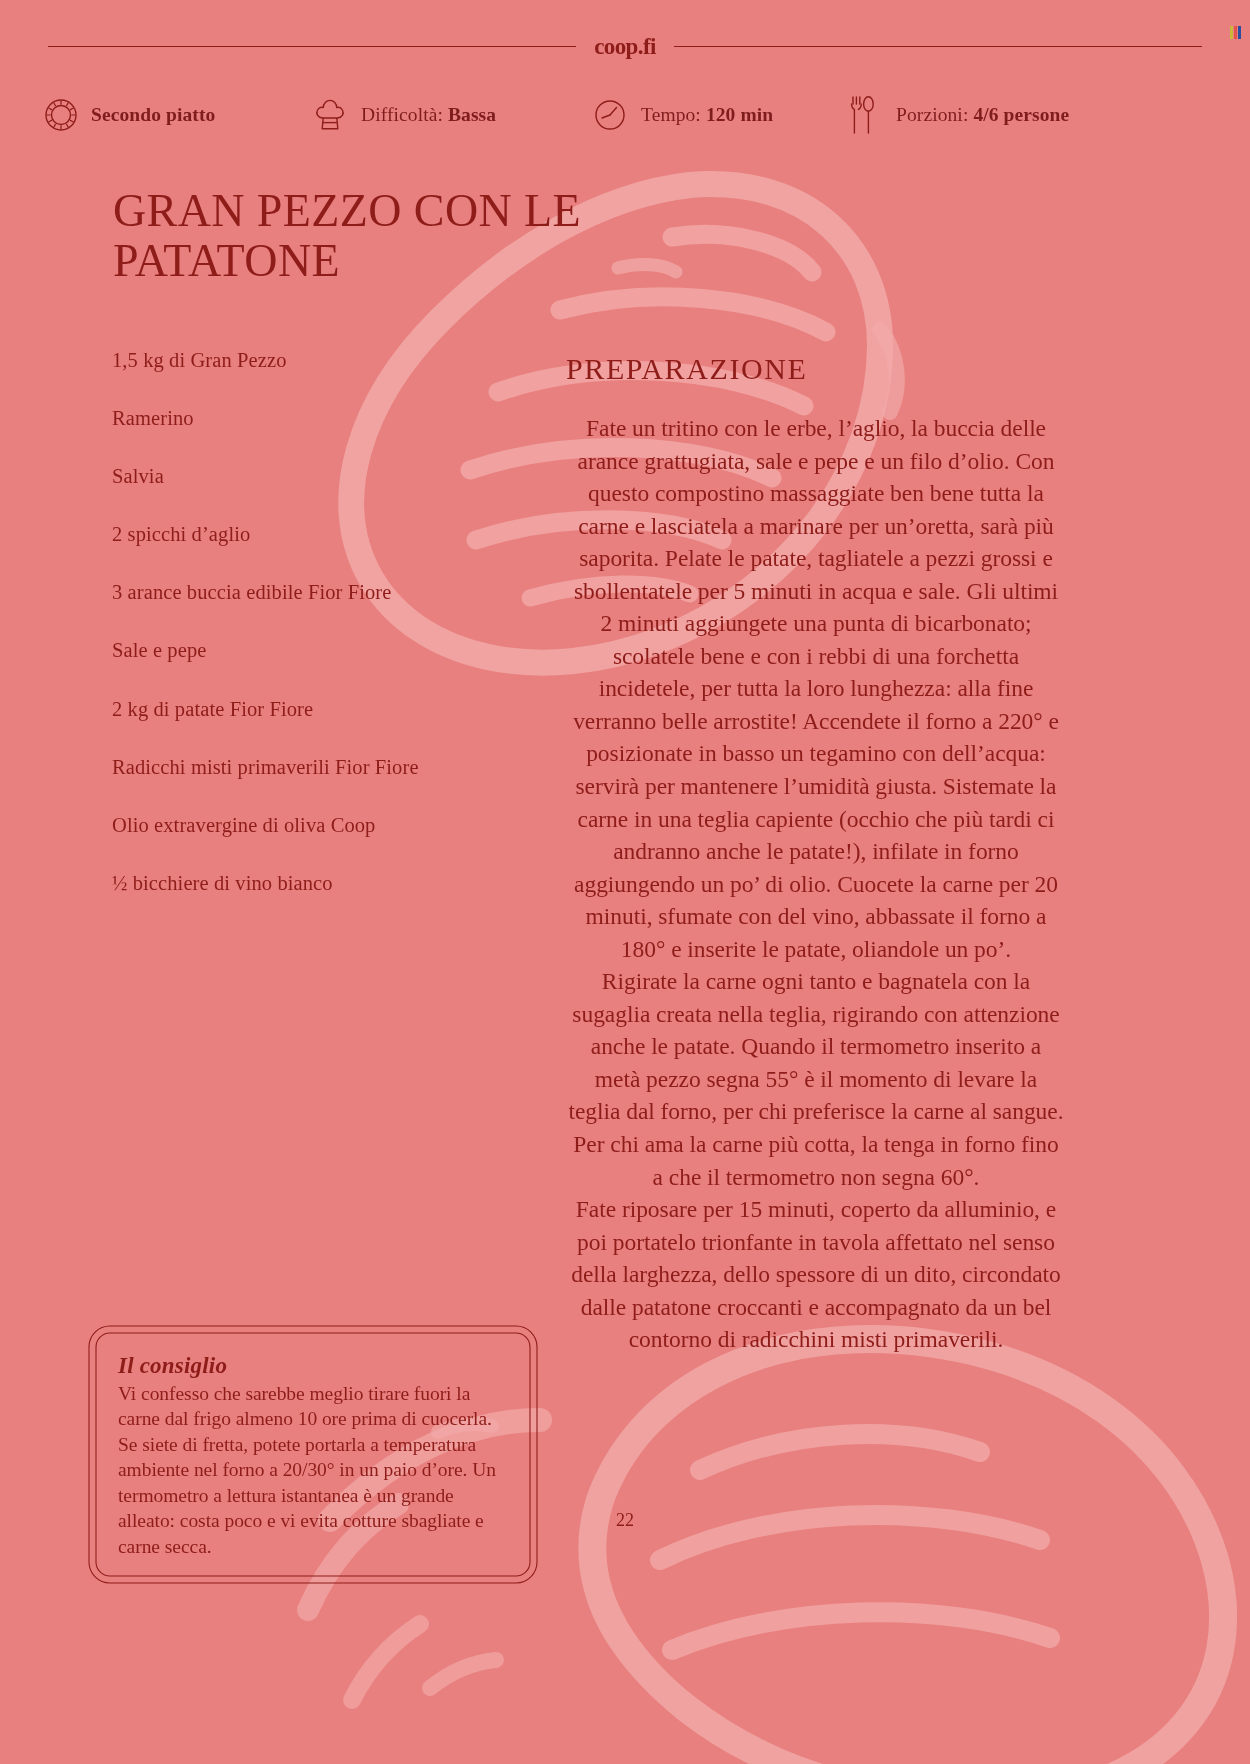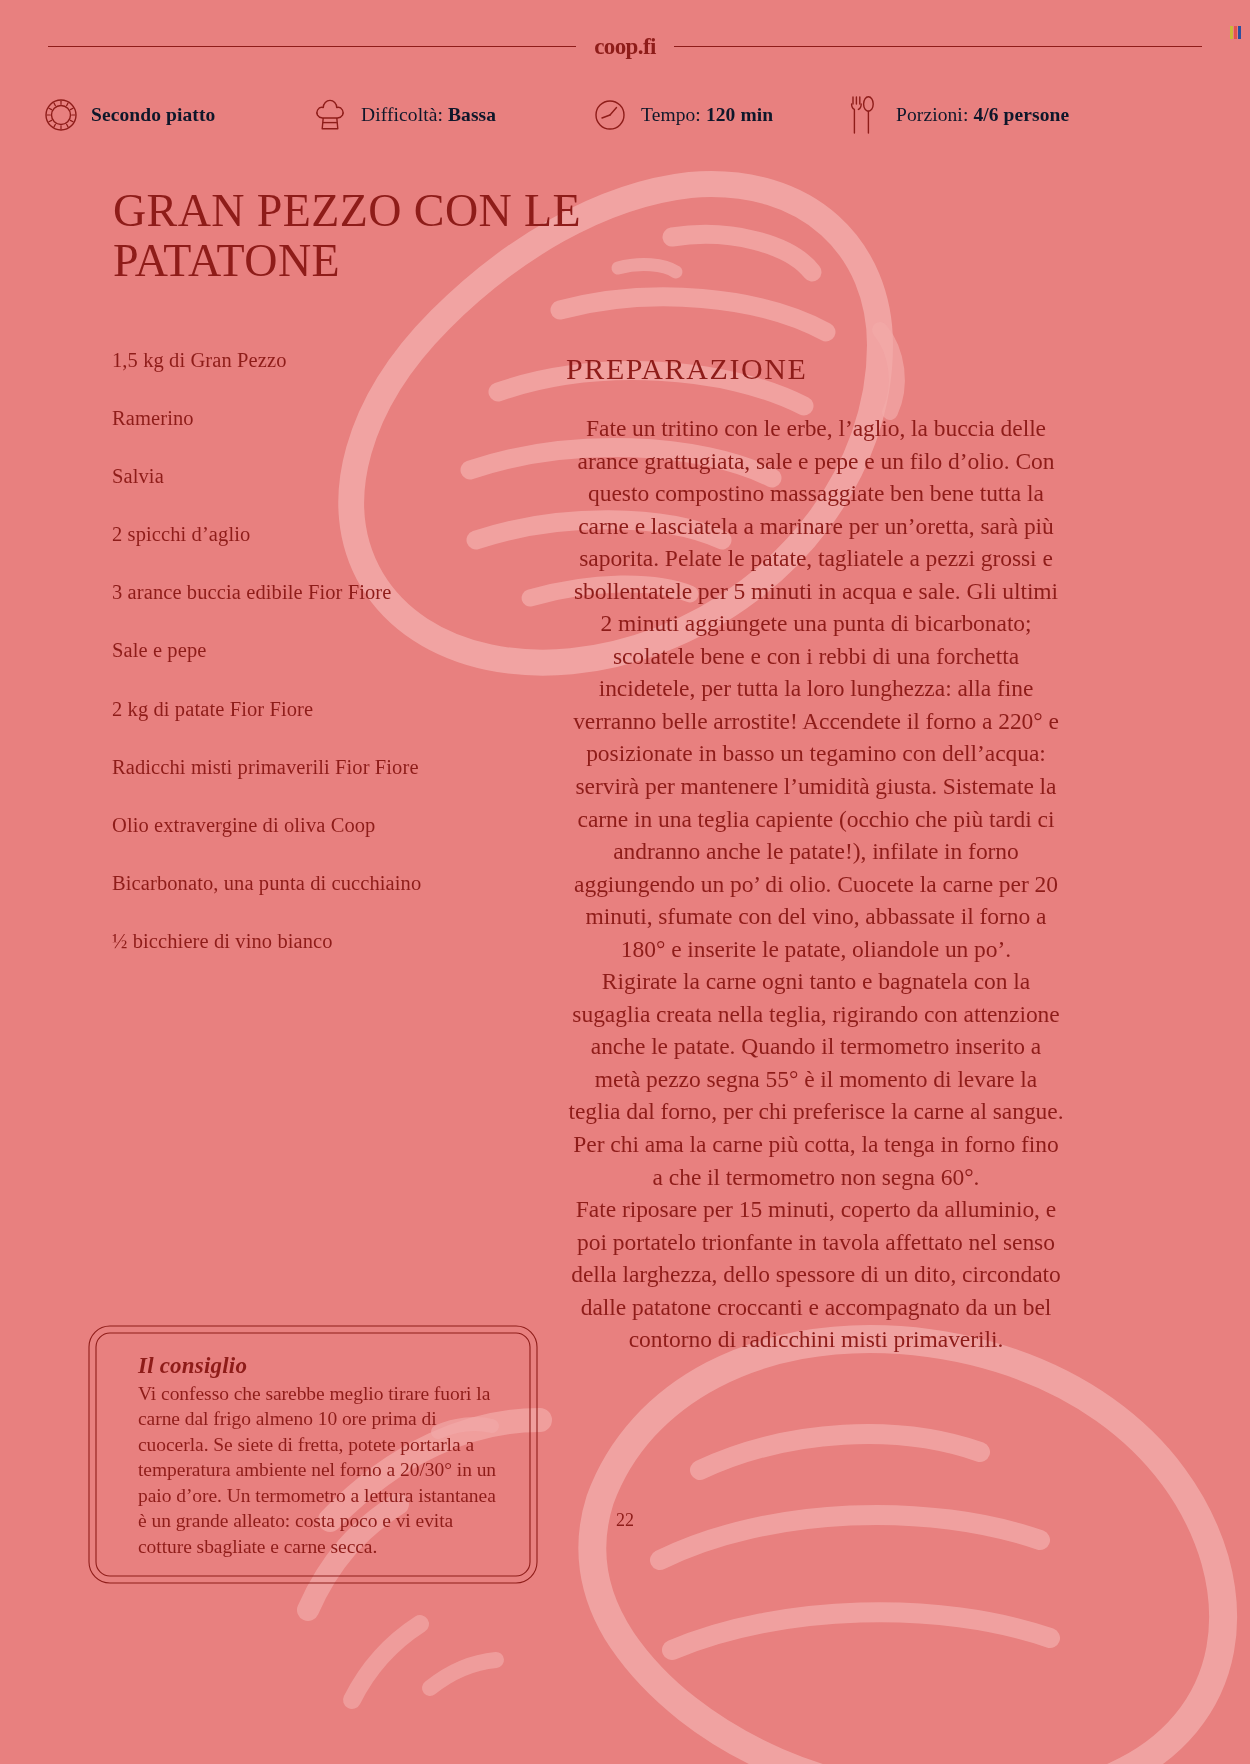--- a/index.html
+++ b/index.html
@@ -99,21 +99,21 @@
   .meta-icon {
     flex: 0 0 auto;
     width: 34px;
     height: 38px;
     display: flex;
     align-items: center;
     justify-content: flex-start;
   }
   .meta-text {
     font-size: 19.5px;
-    color: #0f172a;
+    color: #7f1d1d;
     letter-spacing: 0.1px;
   }
   .meta-text b { font-weight: 700; }
   .meta-item.i1 .meta-text { font-weight: 700; }
 
   
   .title {
     position: absolute;
     left: 113px;
     top: 186px;
@@ -356,35 +356,34 @@
     <ul class="ingredients">
         <li>1,5 kg di Gran Pezzo</li>
         <li>Ramerino</li>
         <li>Salvia</li>
         <li>2 spicchi d’aglio</li>
         <li>3 arance buccia edibile Fior Fiore</li>
         <li>Sale e pepe</li>
         <li>2 kg di patate Fior Fiore</li>
         <li>Radicchi misti primaverili Fior Fiore</li>
         <li>Olio extravergine di oliva Coop</li>
-        <li>Bicarbonato, una punta di cucchiaino</li>
         <li>½ bicchiere di vino bianco</li>
       </ul>
   </div>
 
   <div class="col-right">
     <h2 class="prep-title">PREPARAZIONE</h2>
     <div class="prep-body">
         <p>Fate un tritino con le erbe, l’aglio, la buccia delle arance grattugiata, sale e pepe e un filo d’olio. Con questo compostino massaggiate ben bene tutta la carne e lasciatela a marinare per un’oretta, sarà più saporita. Pelate le patate, tagliatele a pezzi grossi e sbollentatele per 5 minuti in acqua e sale. Gli ultimi 2 minuti aggiungete una punta di bicarbonato; scolatele bene e con i rebbi di una forchetta incidetele, per tutta la loro lunghezza: alla fine verranno belle arrostite! Accendete il forno a 220° e posizionate in basso un tegamino con dell’acqua: servirà per mantenere l’umidità giusta. Sistemate la carne in una teglia capiente (occhio che più tardi ci andranno anche le patate!), infilate in forno aggiungendo un po’ di olio. Cuocete la carne per 20 minuti, sfumate con del vino, abbassate il forno a 180° e inserite le patate, oliandole un po’.</p>
         <p>Rigirate la carne ogni tanto e bagnatela con la sugaglia creata nella teglia, rigirando con attenzione anche le patate. Quando il termometro inserito a metà pezzo segna 55° è il momento di levare la teglia dal forno, per chi preferisce la carne al sangue. Per chi ama la carne più cotta, la tenga in forno fino a che il termometro non segna 60°.</p>
         <p>Fate riposare per 15 minuti, coperto da alluminio, e poi portatelo trionfante in tavola affettato nel senso della larghezza, dello spessore di un dito, circondato dalle patatone croccanti e accompagnato da un bel contorno di radicchini misti primaverili.</p>
       </div>
   </div>
 
-  <div class="consiglio" style="height: 259px; padding-left: 20px;">
+  <div class="consiglio" style="height: 259px;">
     <svg class="consiglio-frame" viewBox="0 0 450 259" preserveAspectRatio="none" xmlns="http://www.w3.org/2000/svg" style="height: 259px;">
       <g fill="none" stroke="#8E1C19" stroke-width="1.1">
           <path d="M1 22 L1 237 M1 22 A 21 21 0 0 1 22 1 L 428 1 A 21 21 0 0 1 449 22 L449 237 A 21 21 0 0 1 428 258 L22 258 A 21 21 0 0 1 1 237"></path>
           <path d="M8 22 L8 237 M8 22 A 14 14 0 0 1 22 8 L 428 8 A 14 14 0 0 1 442 22 L442 237 A 14 14 0 0 1 428 251 L22 251 A 14 14 0 0 1 8 237"></path>
         </g>
     </svg>
     <div class="consiglio-inner">
       <div class="consiglio-title">Il consiglio</div>
       <div class="consiglio-text">Vi confesso che sarebbe meglio tirare fuori la carne dal frigo almeno 10 ore prima di cuocerla. Se siete di fretta, potete portarla a temperatura ambiente nel forno a 20/30° in un paio d’ore. Un termometro a lettura istantanea è un grande alleato: costa poco e vi evita cotture sbagliate e carne secca.</div>
     </div>

